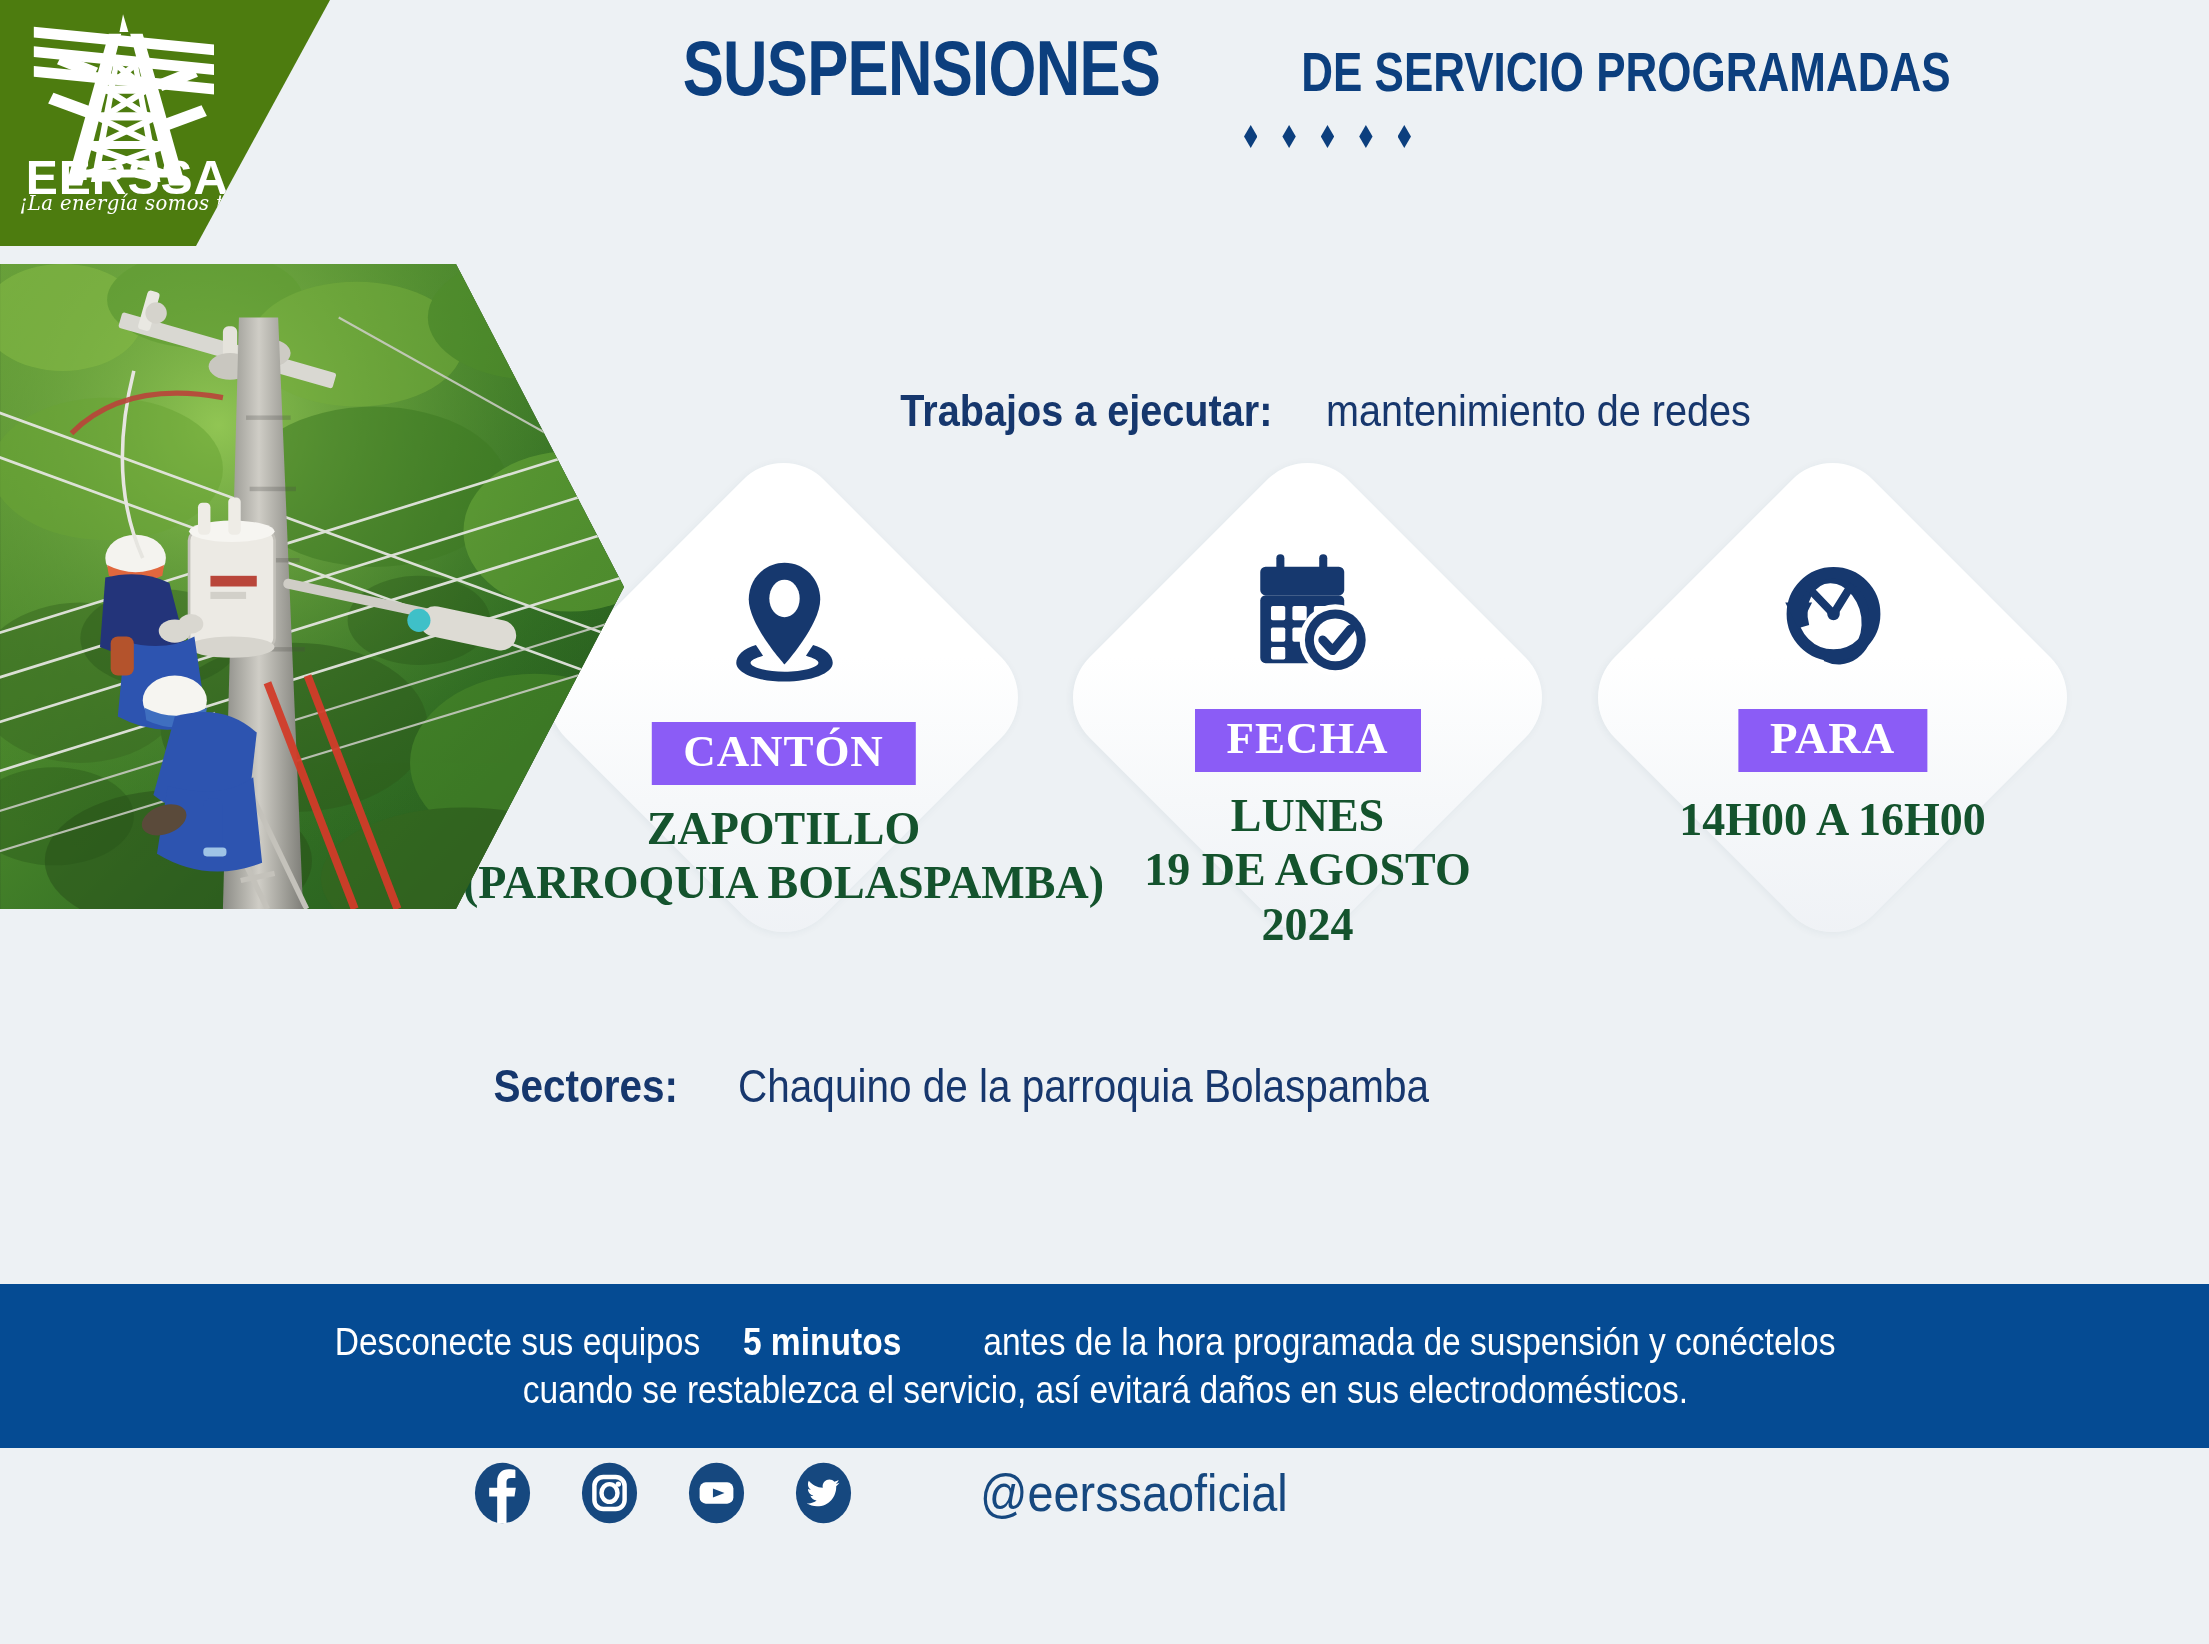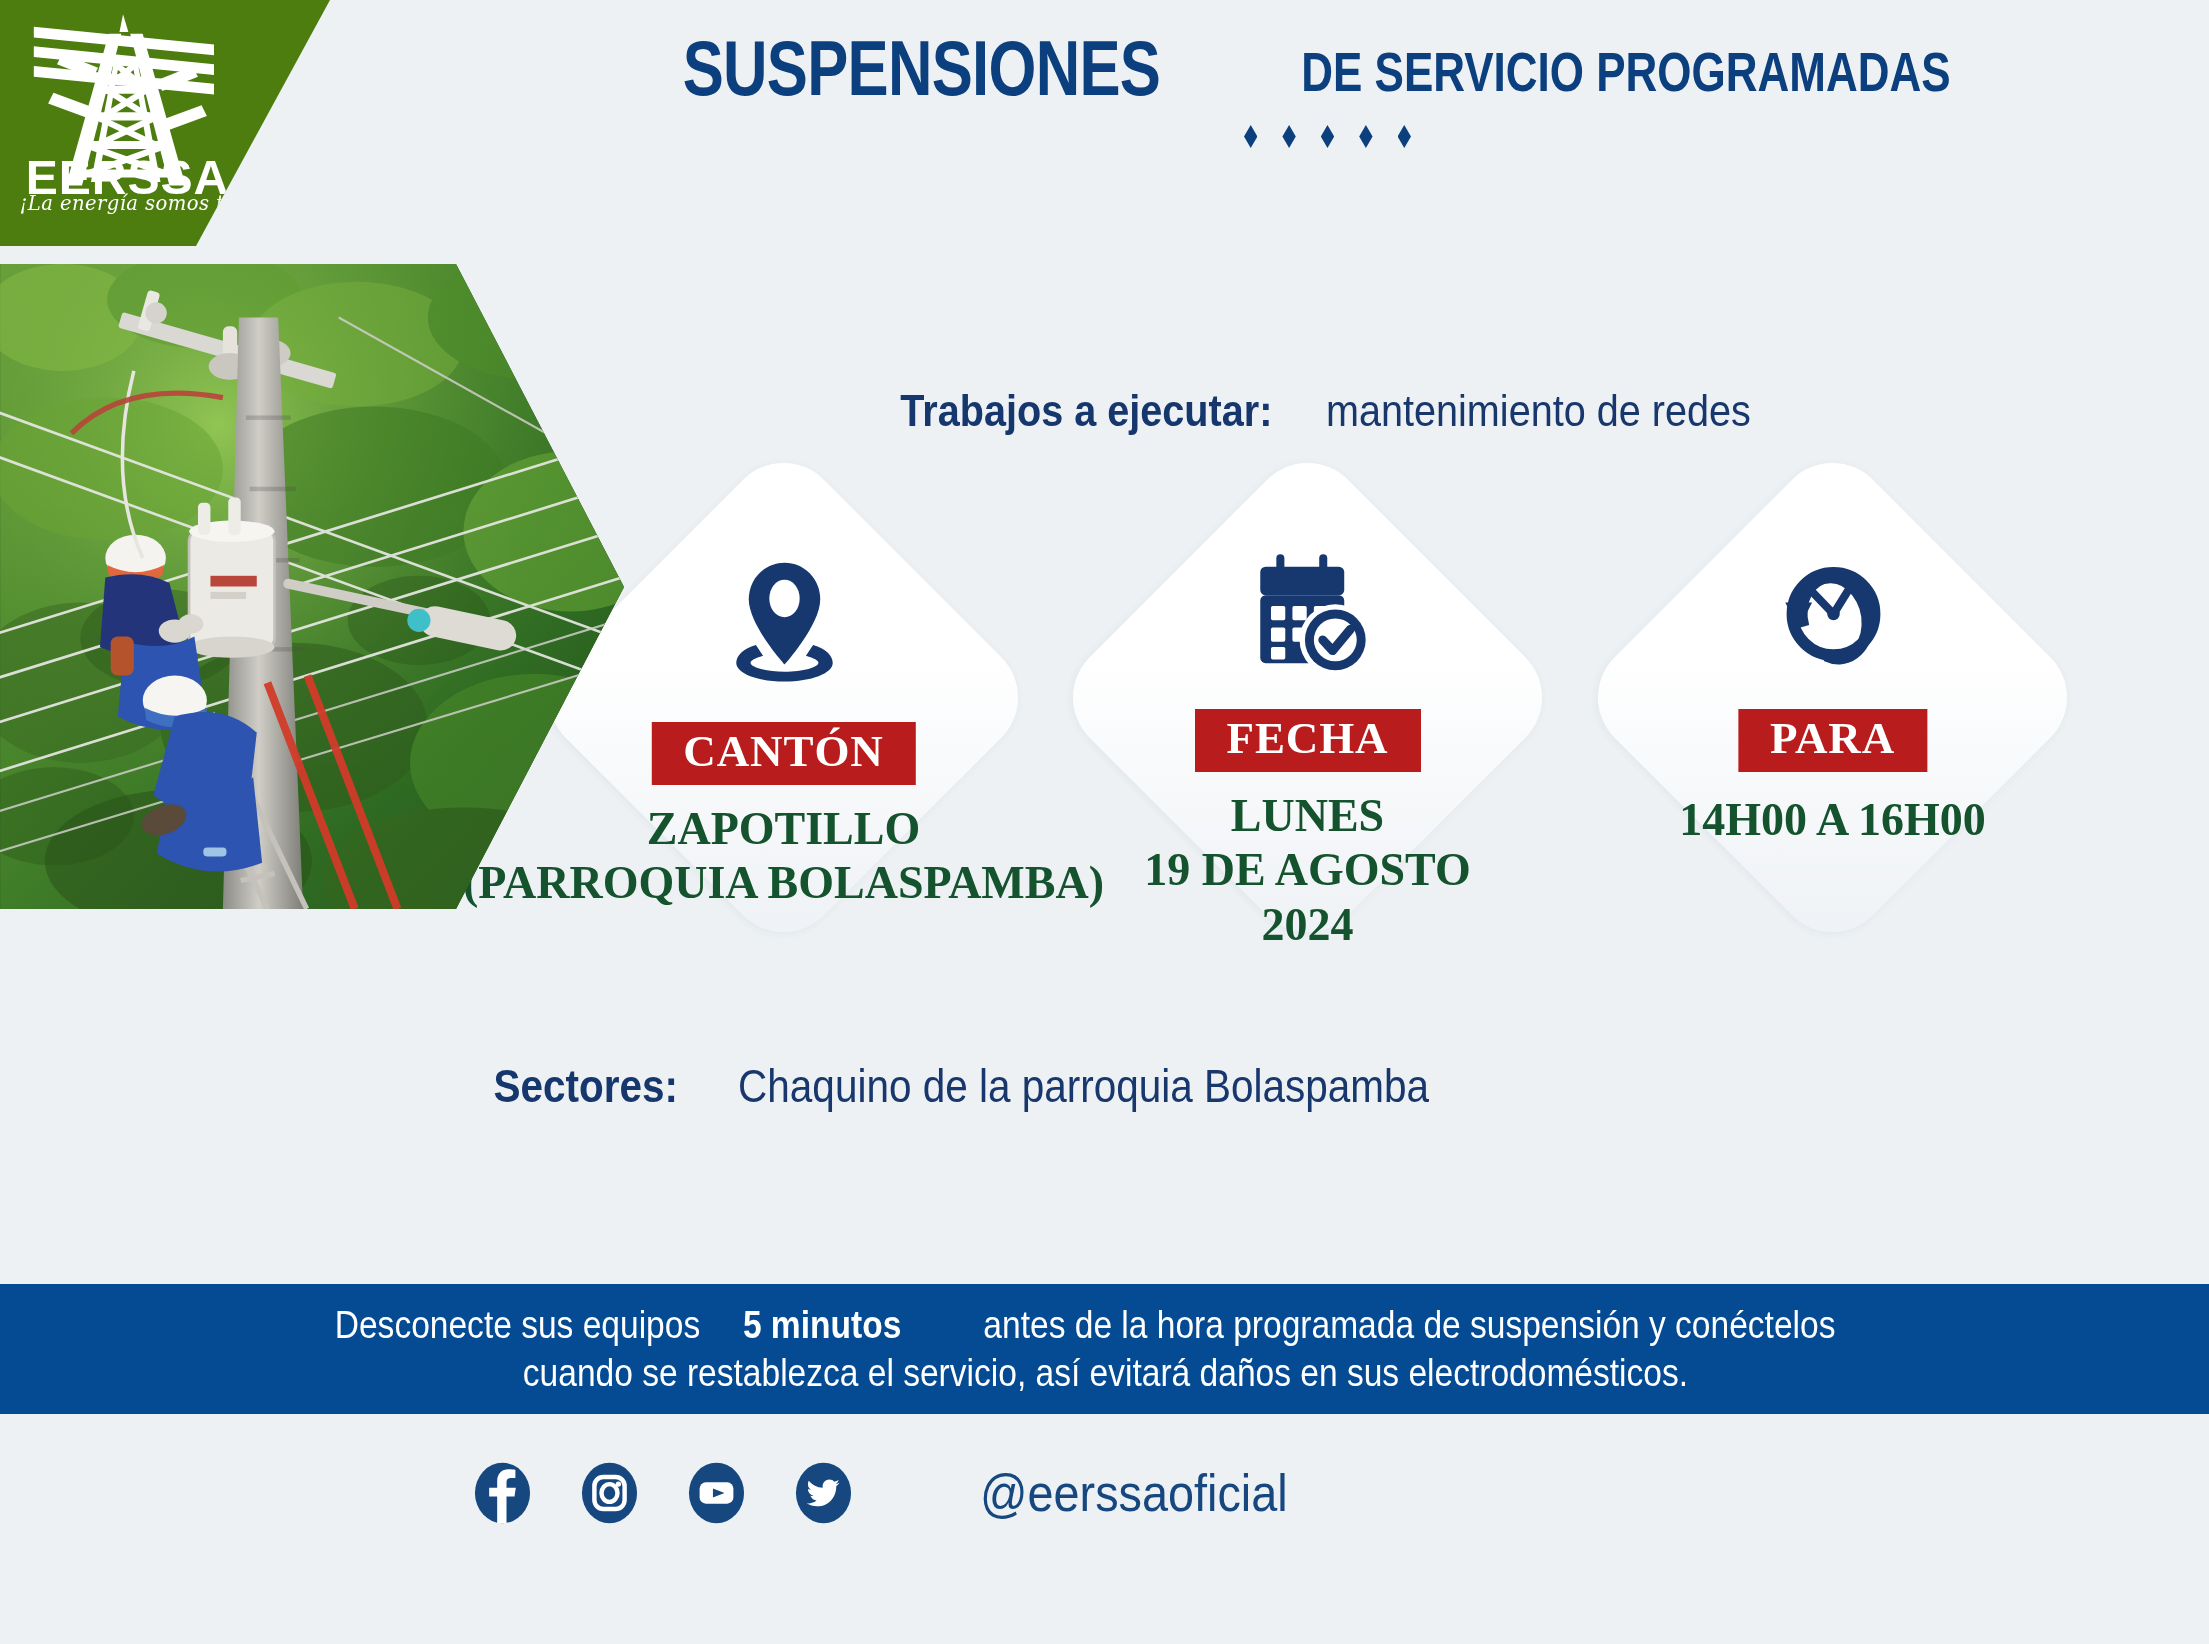--- a/index.html
+++ b/index.html
@@ -126,21 +126,21 @@
   }
   .card .content{
     position:absolute;left:0;top:0;width:517px;text-align:center;
   }
   .card .icon{
     position:absolute;left:50%;margin-left:-71px;width:143px;height:134px;
   }
   .card .icon svg{width:100%;height:100%;display:block;}
   .badge{
     position:absolute;left:50%;transform:translateX(-50%);
-    background:#b91c1c;color:#ffffff;
+    background:#8b5cf6;color:#ffffff;
     font-family:"Liberation Serif", serif;
     font-weight:bold;
     font-size:45px;
     letter-spacing:0.9px;
     padding:7.1px 32px 10.7px 32px;
     line-height:1;
     white-space:nowrap;
   }
   .value{
     position:absolute;left:50%;transform:translateX(-50%);
@@ -183,21 +183,21 @@
   }
   .sectors em{
     font-style:normal;
     font-family:"Liberation Sans Narrow","Liberation Sans",sans-serif;
     font-weight:normal;font-size:46px;color:#17376d;
     display:inline-block;transform:scaleX(.88);transform-origin:center;
   }
 
   
   .notice{
-    position:absolute;left:0;top:1284px;width:2210px;height:130px;
+    position:absolute;left:0;top:1284px;width:2210px;height:164px;
     background:#054b93;z-index:4;
     display:flex;align-items:center;justify-content:center;
   }
   .notice .txt{
     color:#ffffff;text-align:center;
     font-family:"Liberation Sans Narrow","Liberation Sans",sans-serif;
     font-weight:normal;font-size:39px;line-height:1.22;
   }
   .notice .txt > span{display:block;white-space:nowrap;}
   .notice .txt i{font-style:normal;display:inline-block;transform:scaleX(.86);transform-origin:center;}

